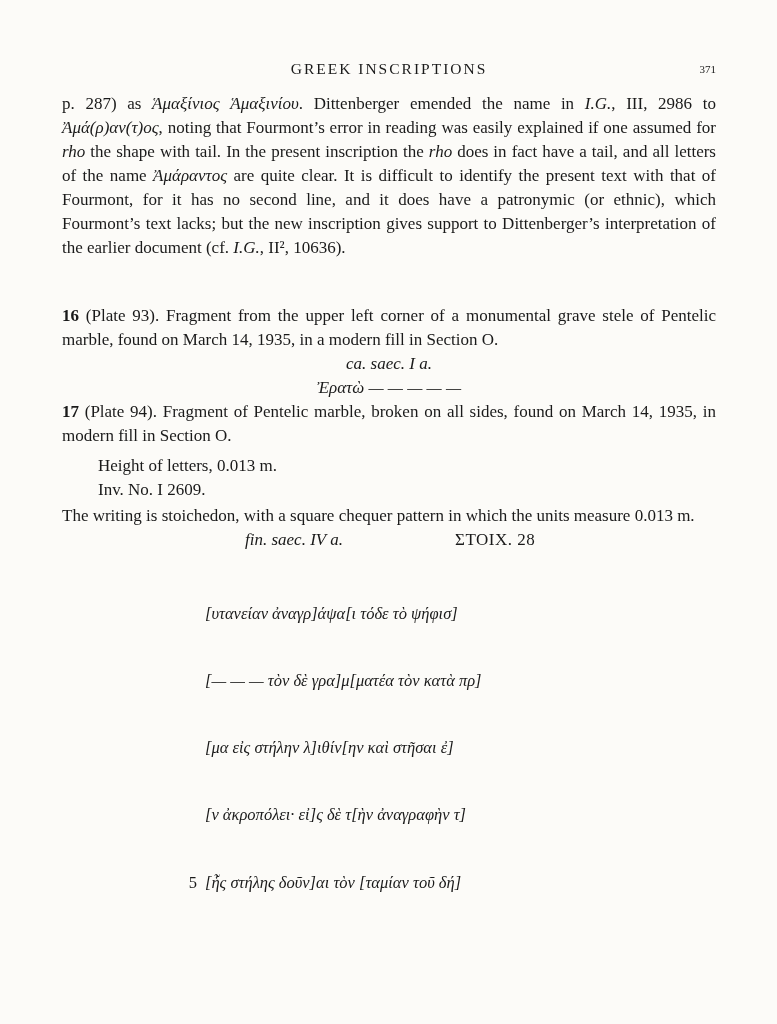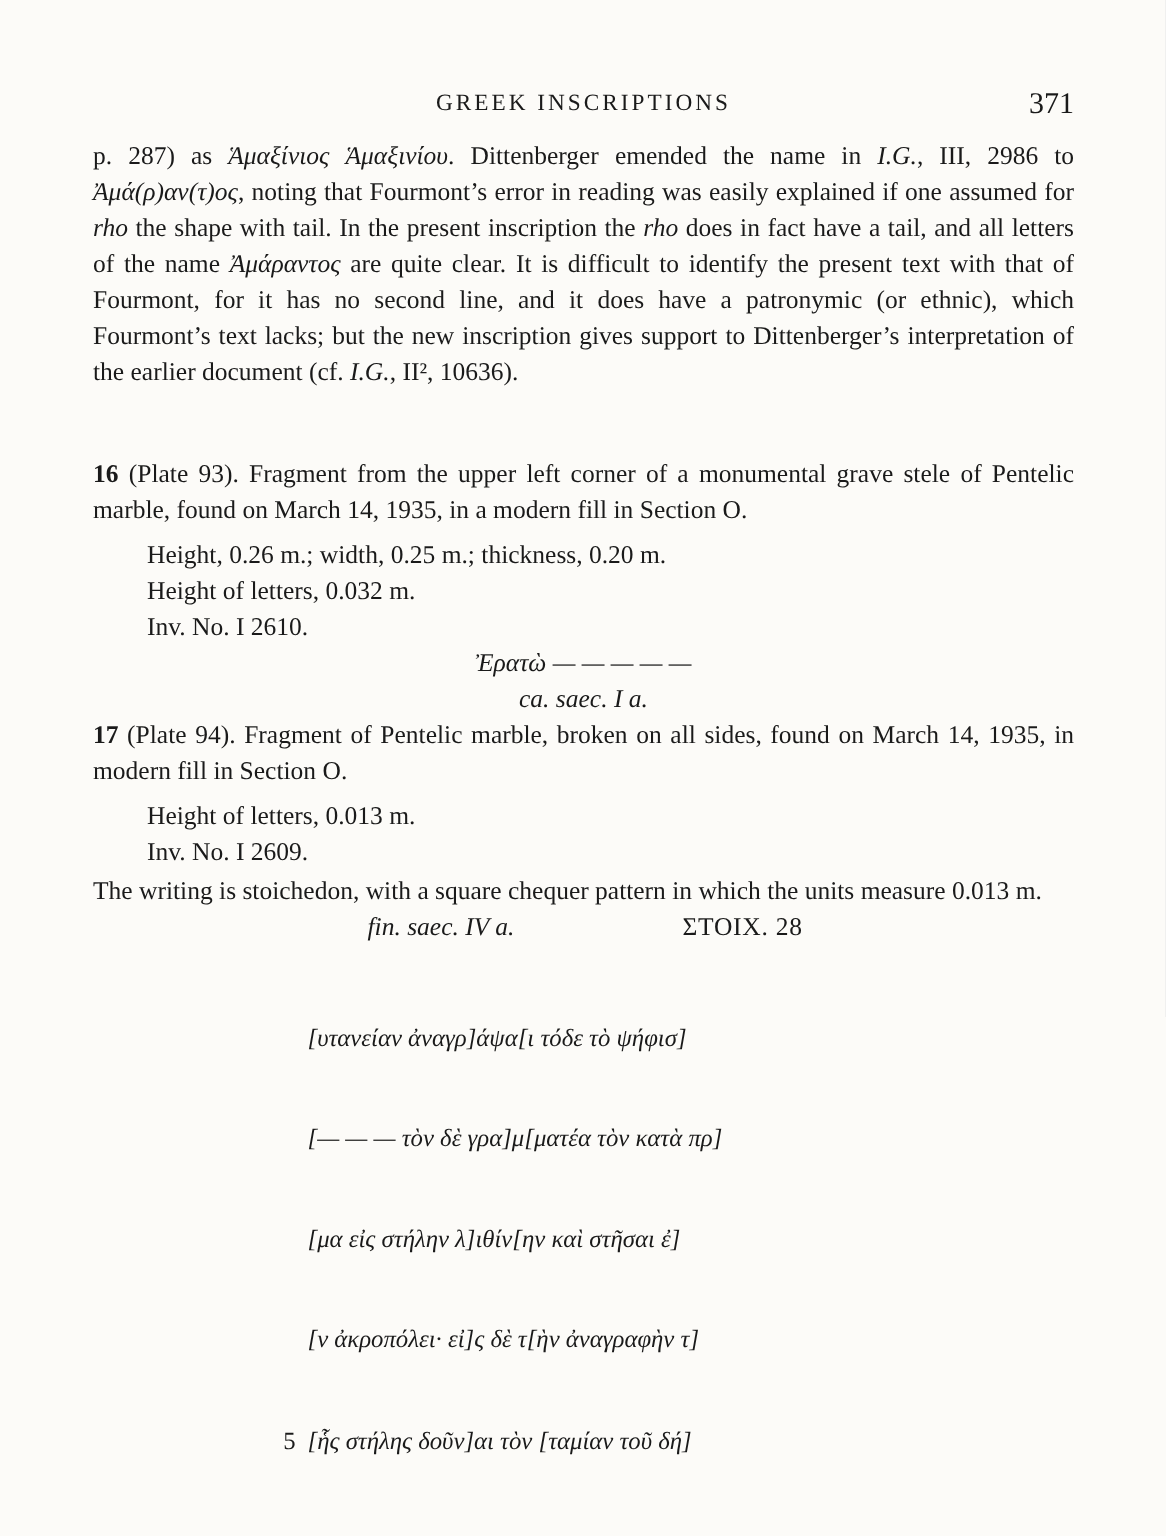--- a/index.html
+++ b/index.html
@@ -19,21 +19,21 @@
     margin-top:60px;
     position:relative;
     text-align:center;
     font-size:15.5px;
     letter-spacing:2px;
     line-height:18px;
   }
   .page-number {
     position:absolute; right:0; top:0;
     letter-spacing:0;
-    font-size:20px;
+    font-size:11px;
     text-align:center;
   }
   .body-para {
     margin:0;
     font-size:17px;
     line-height:24px;
     text-align:justify;
   }
   .para-cont { margin-top:14px; }
   .entry-head-16 { margin-top:44px; }
@@ -84,28 +84,23 @@
 
     <div class="running-head">
       <span>GREEK INSCRIPTIONS</span>
       <span class="page-number">371</span>
     </div>
 
     <p class="body-para para-cont"><span class="s-r">p. 287) as </span><span class="s-i">Ἁμαξίνιος Ἁμαξινίου</span><span class="s-r">. Dittenberger emended the name in </span><span class="s-i">I.G.</span><span class="s-r">, III, 2986 to </span><span class="s-i">Ἀμά(ρ)αν(τ)ος</span><span class="s-r">, noting that Fourmont’s error in reading was easily explained if one assumed for </span><span class="s-i">rho</span><span class="s-r"> the shape with tail. In the present inscription the </span><span class="s-i">rho</span><span class="s-r"> does in fact have a tail, and all letters of the name </span><span class="s-i">Ἀμάραντος</span><span class="s-r"> are quite clear. It is difficult to identify the present text with that of Fourmont, for it has no second line, and it does have a patronymic (or ethnic), which Fourmont’s text lacks; but the new inscription gives support to Dittenberger’s interpretation of the earlier document (cf. </span><span class="s-i">I.G.</span><span class="s-r">, II², 10636).</span></p>
 
     <p class="body-para entry-head-16"><span class="s-b">16</span><span class="s-r">  (Plate 93).  Fragment from the upper left corner of a monumental grave stele of Pentelic marble, found on March 14, 1935, in a modern fill in Section Ο.</span></p>
 
-    <div class="meas-block">
-      <div>Height, 0.26 m.; width, 0.25 m.; thickness, 0.20 m.</div>
-      <div>Height of letters, 0.032 m.</div>
-      <div>Inv. No. I 2610.</div>
-    </div>
 
+    <div class="center-line italic">ca. saec. I a.</div>
     <div class="center-line italic">Ἐρατὼ — — — — —</div>
-    <div class="center-line italic">ca. saec. I a.</div>
 
     <p class="body-para entry-head-17"><span class="s-b">17</span><span class="s-r">  (Plate 94).  Fragment of Pentelic marble, broken on all sides, found on March 14, 1935, in modern fill in Section Ο.</span></p>
 
     <div class="meas-block">
       <div>Height of letters, 0.013 m.</div>
       <div>Inv. No. I 2609.</div>
     </div>
 
     <p class="body-para" style="margin-top:2px;">The writing is stoichedon, with a square chequer pattern in which the units measure 0.013 m.</p>
 

